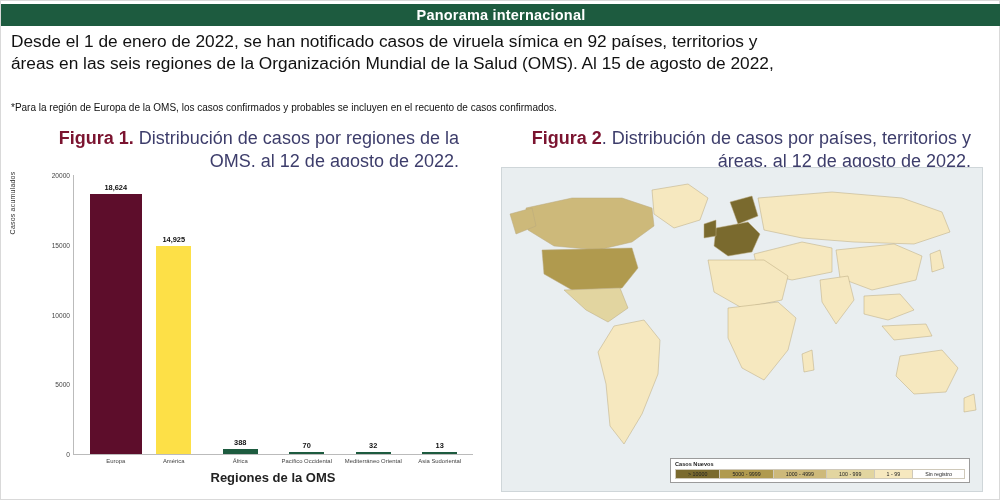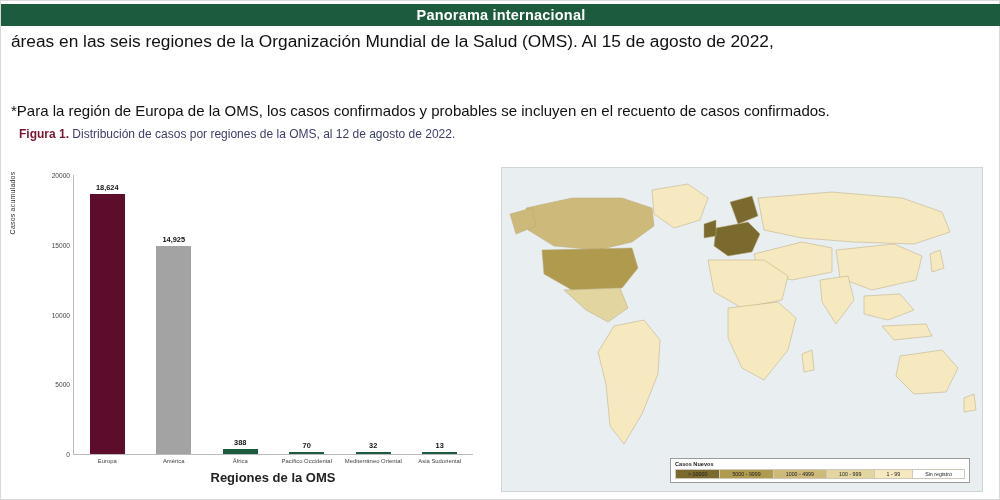--- a/index.html
+++ b/index.html
@@ -54,30 +54,30 @@
   }
   .intro .l {
     display: block;
     white-space: nowrap;
   }
   .footnote {
     position: absolute;
     left: 10px;
     top: 101px;
     width: 980px;
-    font-size: 15px;
+    font-size: 10px;
     color: #111;
   }
 
   
   .cap {
     position: absolute;
-    font-size: 12px;
+    font-size: 18px;
     line-height: 1.25;
-    text-align: left;
+    text-align: right;
     color: #3d3d6b;
   }
   .cap b {
     color: #7b1430;
   }
   #cap1 {
     left: 18px;
     top: 126px;
     width: 440px;
   }
@@ -223,41 +223,45 @@
 </head>
 <body>
 
 <div class="page">
 
   <div class="banner">
     <span class="banner-title">Panorama internacional</span>
   </div>
 
   <div class="intro">
+    <span class="l">Desde el 1 de enero de 2022, se han notificado casos de viruela símica en 92 países, territorios y</span>
     <span class="l">áreas en las seis regiones de la Organización Mundial de la Salud (OMS). Al 15 de agosto de 2022,</span>
   </div>
   <div class="footnote">*Para la región de Europa de la OMS, los casos confirmados y probables se incluyen en el recuento de casos confirmados.</div>
 
   <div class="cap" id="cap1">
     <b>Figura 1.</b><span> Distribución de casos por regiones de la OMS, al 12 de agosto de 2022.</span>
+  </div>
+  <div class="cap" id="cap2">
+    <b>Figura 2</b><span>. Distribución de casos por países, territorios y áreas, al 12 de agosto de 2022.</span>
   </div>
 
   <div class="chart-box">
     <div class="ylabel">Casos acumulados</div>
     <div class="plot" id="plot">
         <div class="ytick" style="top: 279px;">0</div>
         <div class="ytick" style="top: 209.25px;">5000</div>
         <div class="ytick" style="top: 139.5px;">10000</div>
         <div class="ytick" style="top: 69.75px;">15000</div>
         <div class="ytick" style="top: 0px;">20000</div>
-        <div class="bar" style="left: 15.96px; width: 34.58px; height: 259.805px; background: rgb(93, 13, 43);">
+        <div class="bar" style="left: 15.96px; width: 34.58px; height: 259.805px; background: rgb(93, 13, 43); padding-left: 17px;">
           <span class="bar-value">18,624</span>
           <span class="xtick">Europa</span>
         </div>
-        <div class="bar" style="left: 82.46px; width: 34.58px; height: 208.204px; background: #a3a3a3;">
+        <div class="bar" style="left: 82.46px; width: 34.58px; height: 208.204px; background: #fde047;">
           <span class="bar-value">14,925</span>
           <span class="xtick">América</span>
         </div>
         <div class="bar green" style="left: 148.96px; width: 34.58px; height: 5.4126px; background: rgb(29, 91, 63);">
           <span class="bar-value">388</span>
           <span class="xtick">África</span>
         </div>
         <div class="bar green" style="left: 215.46px; width: 34.58px; height: 2px; background: rgb(29, 91, 63);">
           <span class="bar-value">70</span>
           <span class="xtick">Pacífico Occidental</span>

